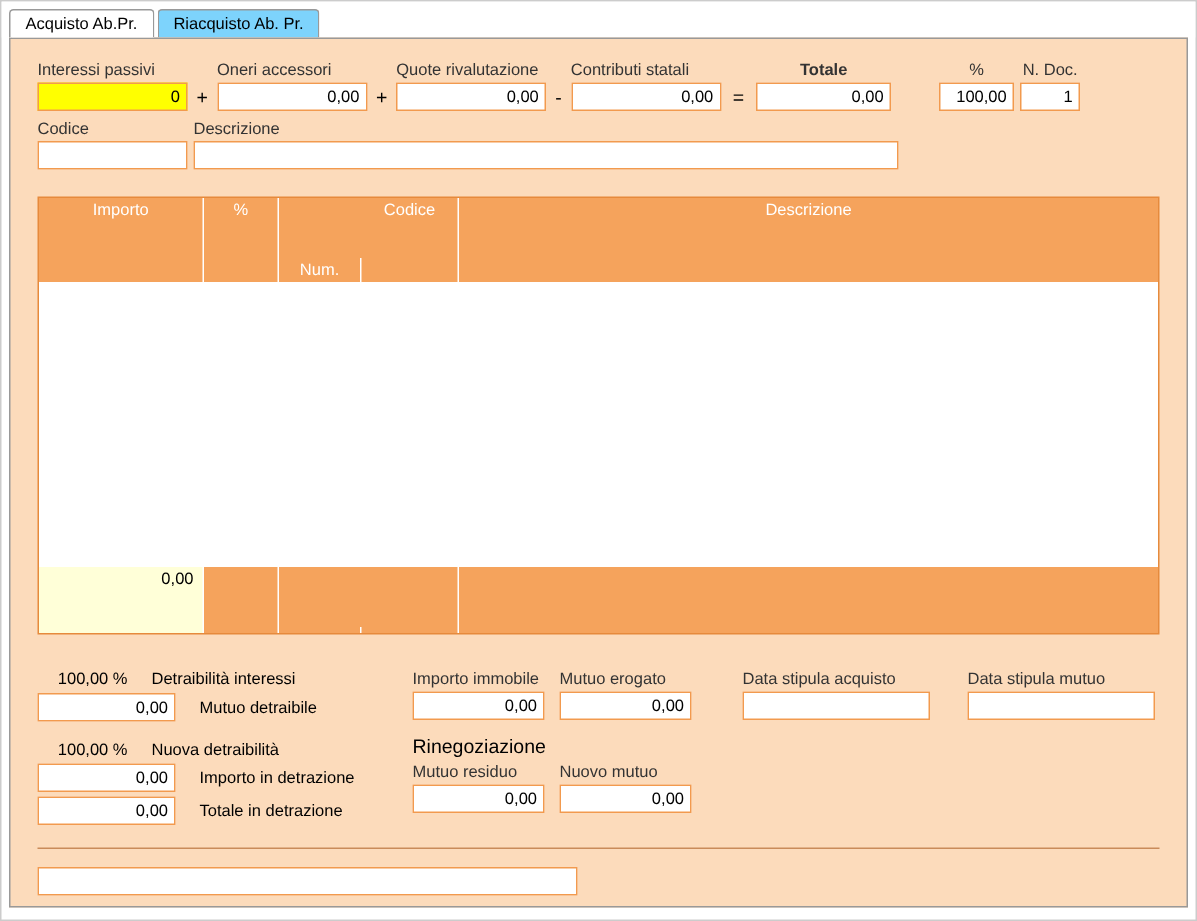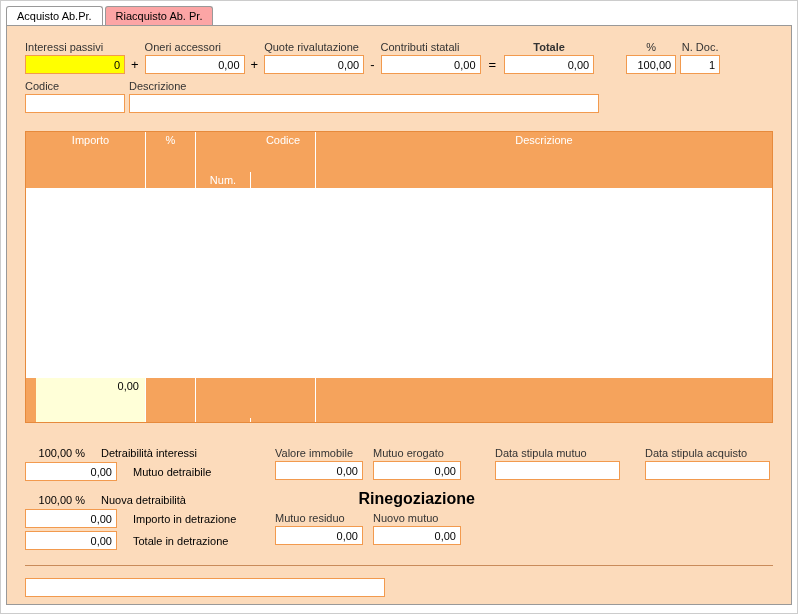--- a/index.html
+++ b/index.html
@@ -14,21 +14,21 @@
   }
   .tabs {
     display: flex;
     padding: 5px 5px 0 5px;
     background: #fff;
   }
   .tab {
     padding: 3px 10px;
     border: 1px solid #999;
     border-bottom: none;
-    background: #fca5a5;
+    background: #7dd3fc;
     margin-right: 2px;
     font-size: 11px;
     cursor: pointer;
     border-radius: 3px 3px 0 0;
   }
   .tab.active {
     background: #fff;
     position: relative;
     z-index: 2;
   }
@@ -66,21 +66,21 @@
     background: #F5A35C;
     color: #fff;
     font-size: 11px;
   }
   .tbl-head > div, .tbl-foot > div, .tbl-body-row > div {
     padding: 2px 6px;
     text-align: center;
     border-right: 1px solid #fff;
   }
   .tbl-head > div:last-child, .tbl-foot > div:last-child { border-right: none; }
-  .col-importo { width: 110px; margin-left: 10px; }
+  .col-importo { width: 110px; }
   .col-perc    { width: 50px; }
   .col-num     { width: 55px; margin-top: 40px; }
   .col-codice  { width: 65px; }
   .col-desc    { flex: 1; }
   .tbl-body {
     background: #fff;
     height: 190px;
     overflow: auto;
   }
   .tbl-foot {
@@ -111,21 +111,21 @@
   .pair { display: flex; align-items: center; margin-bottom: 3px; gap: 16px; }
   .pair input { width: 92px; }
   .pair span, .pair label { font-size: 11px; }
   .rlabel { text-align: left; flex: 1; }
   .lval { text-align: right; width: 60px; }
 
   .hr { border: none; border-top: 1px solid #C98B5A; margin: 12px 0; }
 
   .twofield { display: flex; gap: 10px; }
   .twofield .field input { width: 88px; }
-  .section-title { font-weight: bold; text-align: right; font-size: 16px; margin: 10px 0 4px 0; }
+  .section-title { font-weight: normal; text-align: left; font-size: 13px; margin: 10px 0 4px 0; }
 
   .bottombar { margin-top: 8px; }
   .bottombar input { width: 360px; text-align: left; }
 </style>
 </head>
 <body>
 
 <div class="tabs">
   <div class="tab active">Acquisto Ab.Pr.</div>
   <div class="tab">Riacquisto Ab. Pr.</div>
@@ -221,54 +221,54 @@
         </div>
         <div class="pair">
           <input type="text" value="0,00" style="">
           <span class="rlabel">Totale in detrazione</span>
         </div>
       </div>
 
       <div class="col colB">
         <div class="twofield">
           <div class="field">
-            <label>Valore immobile</label>
+            <label>Importo immobile</label>
             <input type="text" value="0,00" style="">
           </div>
           <div class="field">
             <label>Mutuo erogato</label>
             <input type="text" value="0,00" style="">
           </div>
         </div>
         <div class="section-title">Rinegoziazione</div>
         <div class="twofield">
           <div class="field">
             <label>Mutuo residuo</label>
             <input type="text" value="0,00" style="">
           </div>
           <div class="field">
             <label>Nuovo mutuo</label>
             <input type="text" value="0,00" style="">
           </div>
+        </div>
+      </div>
+
+      <div class="col colC">
+        <div class="field">
+          <label>Data stipula acquisto</label>
+          <input type="text" class="wide" style="width: 125px; text-align: left;" value="">
         </div>
       </div>
 
       <div class="col colD">
         <div class="field">
           <label>Data stipula mutuo</label>
           <input type="text" class="wide" style="width: 125px; text-align: left;" value="">
         </div>
       </div>
-
-      <div class="col colC">
-        <div class="field">
-          <label>Data stipula acquisto</label>
-          <input type="text" class="wide" style="width: 125px; text-align: left;" value="">
-        </div>
-      </div>
     </div>
 
     <hr class="hr">
 
     <div class="bottombar">
       <input type="text" value="" style="">
     </div>
   </div>
 
 </div>

